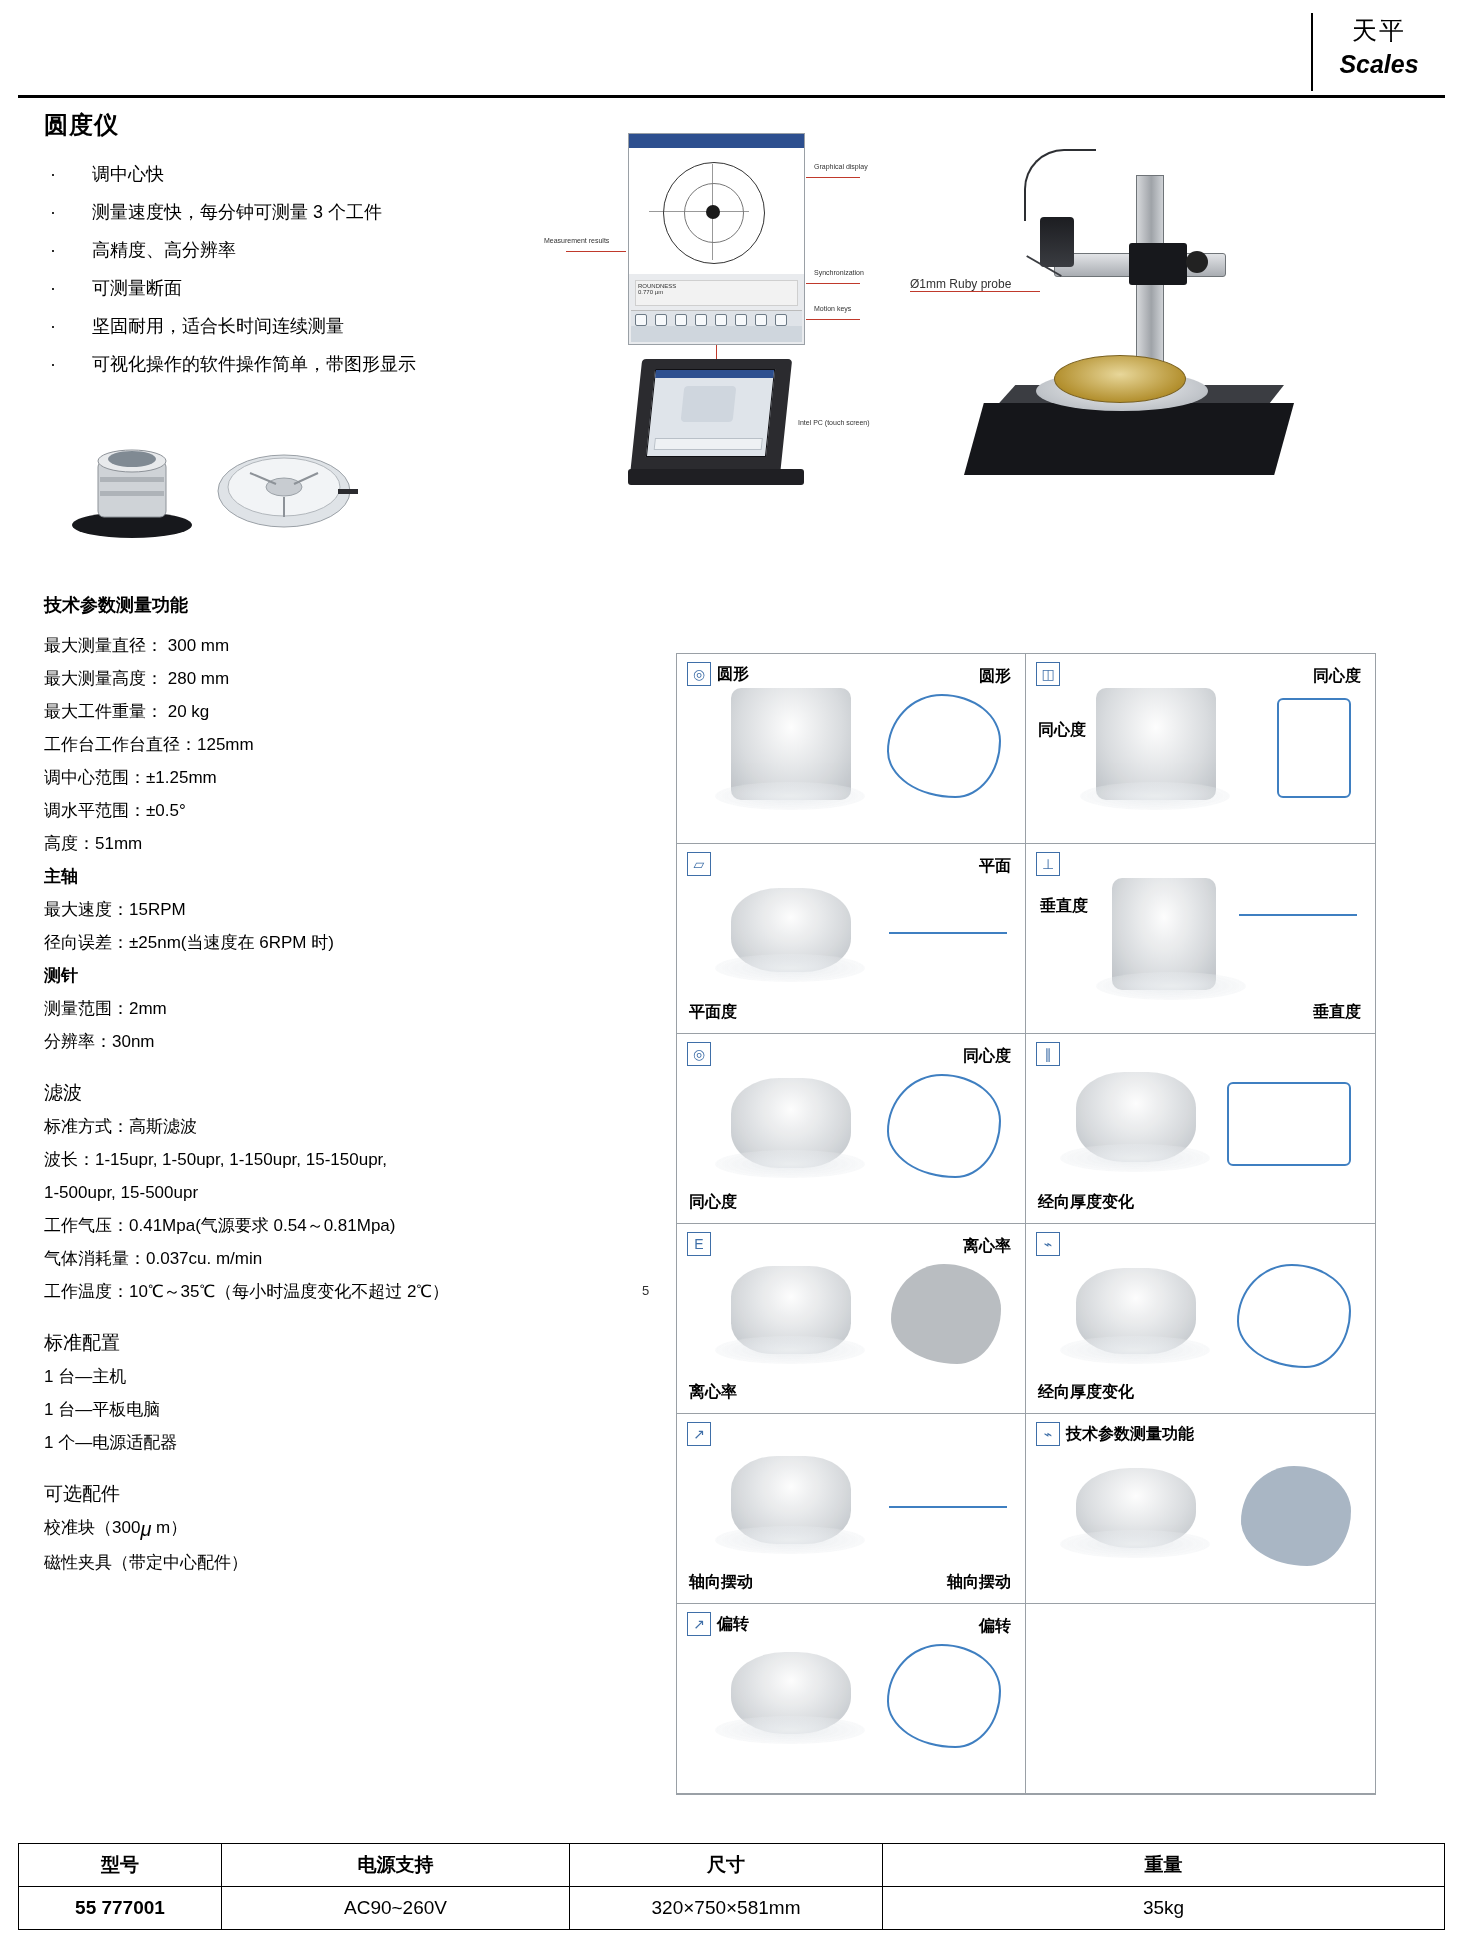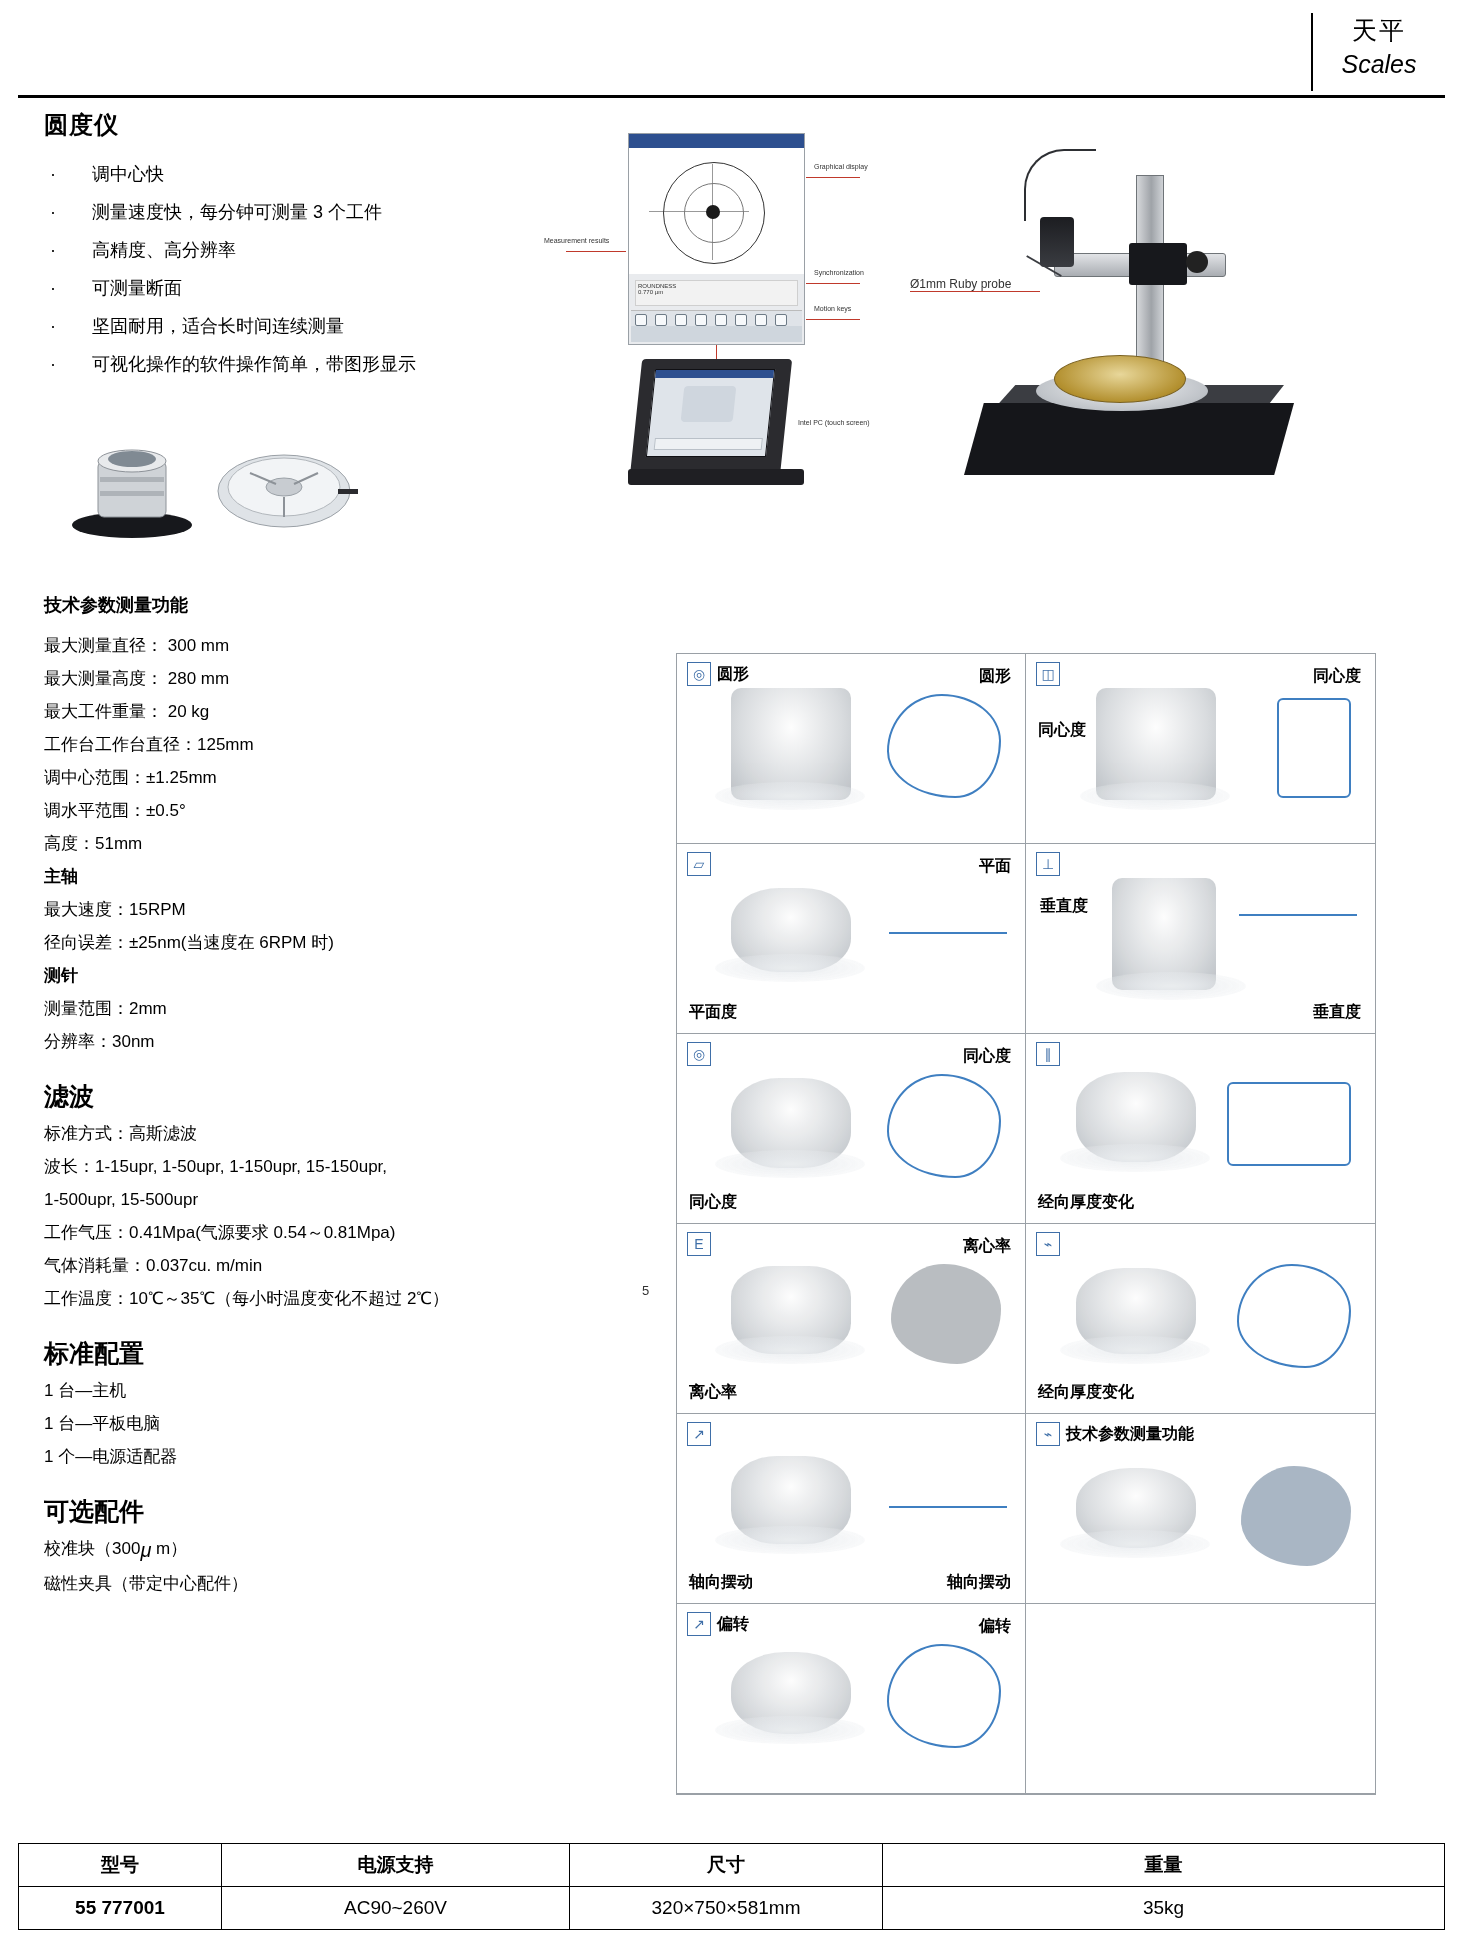--- a/index.html
+++ b/index.html
@@ -48,21 +48,21 @@
   }
   .header-cn {
     font-size: 25px;
     line-height: 34px;
     letter-spacing: 2px;
   }
   .header-en {
     font-size: 25px;
     line-height: 34px;
     font-style: italic;
-    font-weight: normal;
+    font-weight: bold;
   }
 
   
   .left-col {
     position: absolute;
     left: 44px;
     top: 104px;
     width: 560px;
   }
   h1.title {
@@ -122,22 +122,22 @@
   }
   .specs .sub {
     font-size: 17px;
     font-weight: bold;
     line-height: 33px;
   }
   .specs .gap {
     height: 22px;
   }
   .specs h3 {
-    font-size: 25px;
-    font-weight: bold;
+    font-size: 19px;
+    font-weight: normal;
     margin: 0 0 4px 0;
   }
   .sup-mu {
     font-style: italic;
     font-size: 20px;
     vertical-align: -3px;
   }
 
   
   .top-images {

